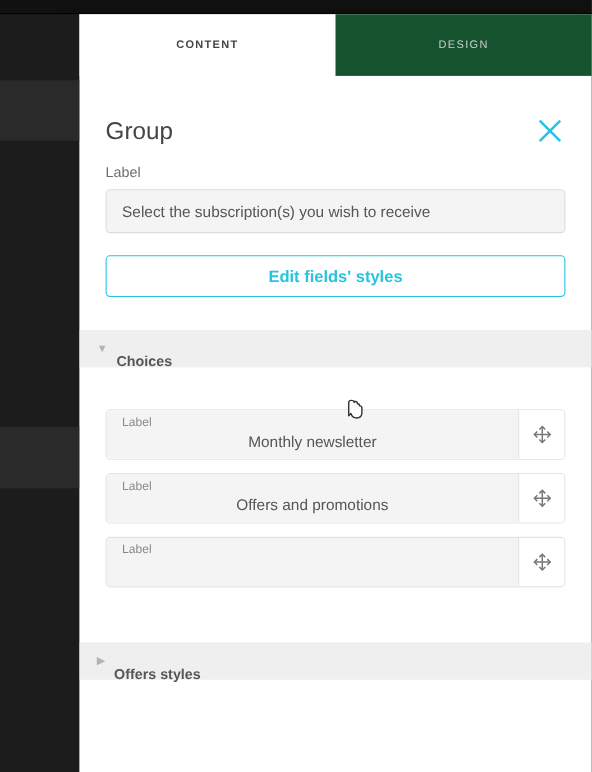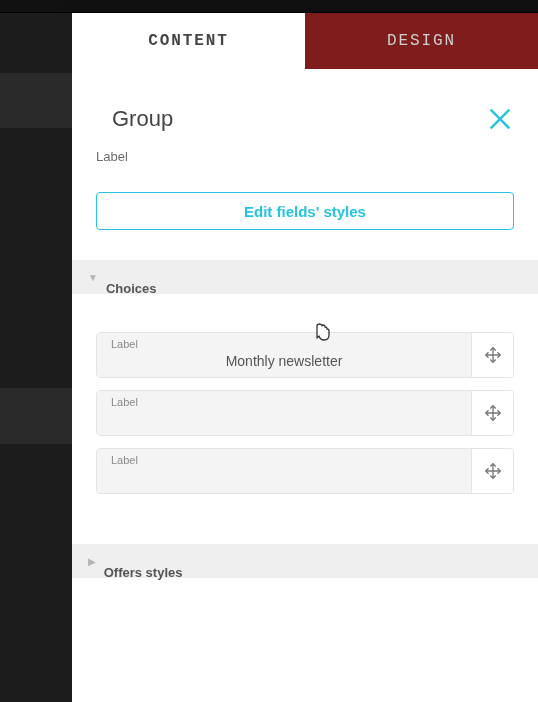--- a/index.html
+++ b/index.html
@@ -10,28 +10,28 @@
   .stage  { display: flex; height: 689px; }
 
   .left-gutter { width: 72px; background: #1c1c1c; position: relative; }
   .gutter-block { position: absolute; left: 0; right: 0; background: #2a2a2a; }
   .gutter-block.a { top: 60px; height: 55px; }
   .gutter-block.b { top: 375px; height: 56px; }
 
   .panel { flex: 1; background: #fff; display: flex; flex-direction: column; box-shadow: -6px 0 12px rgba(0,0,0,0.4); }
 
   .tabs { display: flex; height: 56px; }
-  .tab { flex: 1; display: flex; align-items: center; justify-content: center; font-size: 16px; letter-spacing: 0.12em; cursor: pointer; font-family: Liberation Mono, monospace; }
+  .tab { flex: 1; display: flex; align-items: center; justify-content: center; font-size: 10px; letter-spacing: 0.12em; cursor: pointer; }
   .tab.active   { background: #fff; color: #454545; font-weight: 600; }
-  .tab.inactive { background: #7f1d1d; color: #cfcfcf; }
+  .tab.inactive { background: #14532d; color: #cfcfcf; }
 
   .panel-body { flex: 1; overflow: hidden; }
 
   .header-row { display: flex; align-items: center; justify-content: space-between; padding: 36px 24px 16px 24px; }
-  .header-title { font-size: 22px; font-weight: 400; color: #444; margin-left: 16px; }
+  .header-title { font-size: 22px; font-weight: 400; color: #444; }
   .close-x { width: 28px; height: 28px; color: #26c4de; cursor: pointer; }
 
   .field-block { padding: 0 24px 20px 24px; }
   .field-caption { font-size: 13px; color: #6e6e6e; margin-bottom: 8px; display: block; }
   .text-input {
     width: 100%; height: 40px; font-size: 14px; color: #555;
     background: #f4f4f4; border: 1px solid #dcdcdc; border-radius: 4px;
     padding: 0 14px; outline: none;
   }
 
@@ -96,20 +96,21 @@
       <div class="header-row">
         <div class="header-title">Group</div>
         <svg class="close-x" viewBox="0 0 24 24" fill="none" stroke="currentColor" stroke-width="2">
           <line x1="4" y1="4" x2="20" y2="20"></line>
           <line x1="20" y1="4" x2="4" y2="20"></line>
         </svg>
       </div>
 
       <div class="field-block">
         <span class="field-caption">Label</span>
+        <input class="text-input" type="text" value="Select the subscription(s) you wish to receive" style="">
       </div>
 
       <button class="wide-btn">Edit fields' styles</button>
 
       <div class="section-bar">
         <span class="tri">▼</span>
         <span class="lbl">Choices</span>
       </div>
 
       <div class="link-row">
@@ -133,20 +134,21 @@
                 <polyline points="7,15 10,18 13,15"></polyline>
               <polyline points="5,7 2,10 5,13"></polyline>
                 <polyline points="15,7 18,10 15,13"></polyline>
             </svg>
           </div>
         </div>
 
         <div class="choice-row">
           <div class="choice-main">
             <div class="choice-mini">Label</div>
+            <div class="choice-val">Offers and promotions</div>
           </div>
           <div class="choice-handle">
             <svg viewBox="0 0 20 20" fill="none" stroke="currentColor" stroke-width="1.5">
               <polyline points="10,2 10,18"></polyline>
                 <polyline points="2,10 18,10"></polyline>
               <polyline points="7,5 10,2 13,5"></polyline>
                 <polyline points="7,15 10,18 13,15"></polyline>
               <polyline points="5,7 2,10 5,13"></polyline>
                 <polyline points="15,7 18,10 15,13"></polyline>
             </svg>

